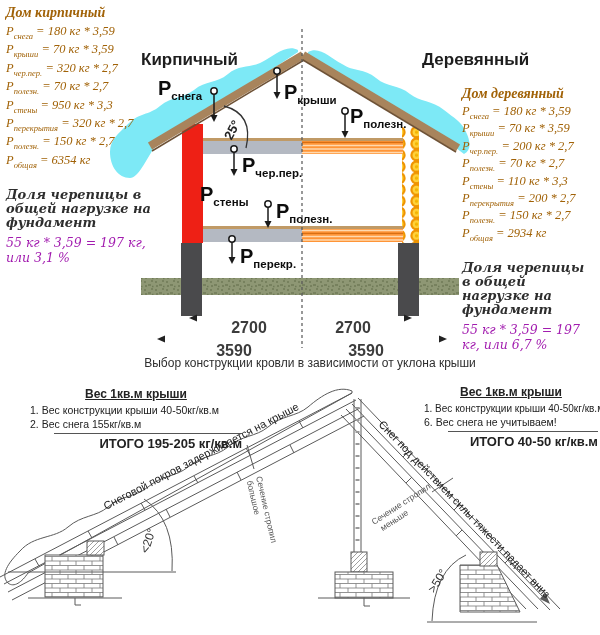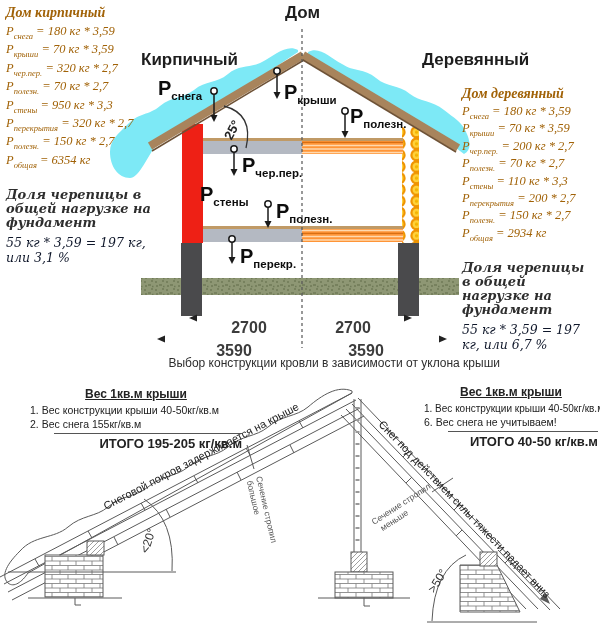--- a/index.html
+++ b/index.html
@@ -8,27 +8,27 @@
   .abs{position:absolute;}
   svg{display:block;}
   
   .eqcol{font-family:Liberation Serif, serif;font-style:italic;color:#a16207;}
   .eqtitle{font-size:14px;font-weight:bold;white-space:nowrap;}
   .eqrow{white-space:nowrap;font-size:12.5px;}
   .eqrow sub{font-size:8.5px;}
   .sharet{font-family:"DejaVu Serif",serif;font-style:italic;font-weight:bold;
           font-size:13px;line-height:1.07;color:#2e2e2e;}
   .shareb{font-family:"DejaVu Serif",serif;font-style:italic;font-size:12.5px;
-          line-height:1.2;color:#0f172a;margin-top:5px;}
+          line-height:1.2;color:#a21caf;margin-top:5px;}
   
   .biglabel{font-weight:bold;font-size:17px;color:#1e1e1e;white-space:nowrap;}
   .force{font-weight:bold;color:#0d0d0d;font-size:20px;line-height:1;white-space:nowrap;}
   .force sub{font-size:11.5px;}
   .dim{font-weight:bold;font-size:16px;color:#3c3c3c;text-align:center;width:70px;margin-top:16px;}
-  .caption{font-size:12px;color:#2e2e2e;text-align:right;}
+  .caption{font-size:12px;color:#2e2e2e;text-align:center;}
   
   .wbox{color:#222;}
   .wbox .t{font-size:12px;font-weight:bold;text-align:center;text-decoration:underline;
            margin-bottom:3px;}
   .wbox .i{font-size:10.5px;line-height:13.5px;white-space:nowrap;}
   .wbox .sep{border-bottom:1px solid #555;margin:2px 0 2px 24px;}
   .wbox .tot{font-size:13px;font-weight:bold;text-align:right;margin-top:2px;}
 </style>
 </head>
 <body>
@@ -109,21 +109,20 @@
     <text x="236" y="132" transform="rotate(-62 236 132)" text-anchor="middle" font-size="13" font-weight="bold" fill="#222" font-family="Liberation Sans, sans-serif">25°</text>
 
     <g fill="#222">
       <polygon points="189,318 197,314.5 197,321.5"></polygon>
       <polygon points="412,318 404,314.5 404,321.5"></polygon>
       <polygon points="157,339 165,335.5 165,342.5"></polygon>
       <polygon points="447,339 439,335.5 439,342.5"></polygon>
     </g>
   </svg>
 
-  <div class="abs biglabel" style="left:260px;top:3px;width:85px;text-align:center">Дом</div>
   <div class="abs biglabel" style="left:141px;top:50px">Кирпичный</div>
   <div class="abs biglabel" style="left:422px;top:50px">Деревянный</div>
 
   <div class="abs force" style="left:158px;top:78px">
     <span>P</span><sub>снега</sub></div>
   <div class="abs force" style="left:284px;top:82px">
     <span>P</span><sub>крыши</sub></div>
   <div class="abs force" style="left:350px;top:106px">
     <span>P</span><sub>полезн.</sub></div>
   <div class="abs force" style="left:242px;top:155px">

